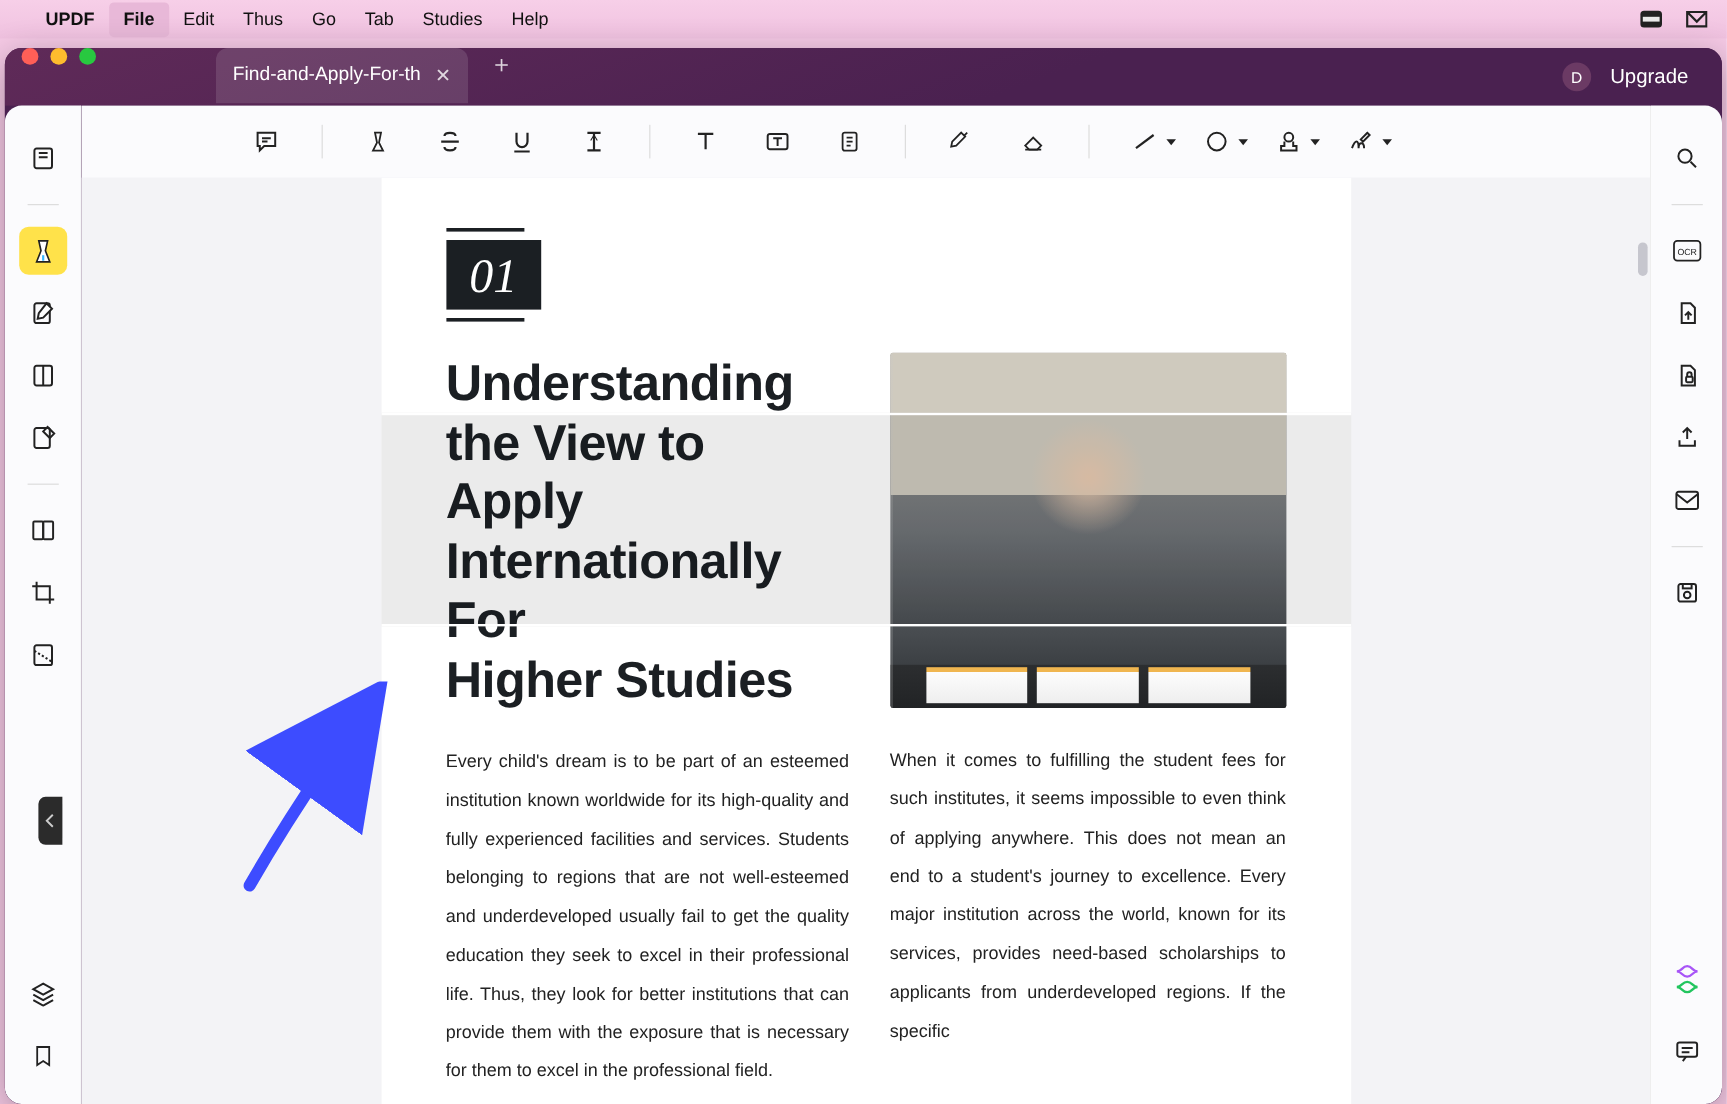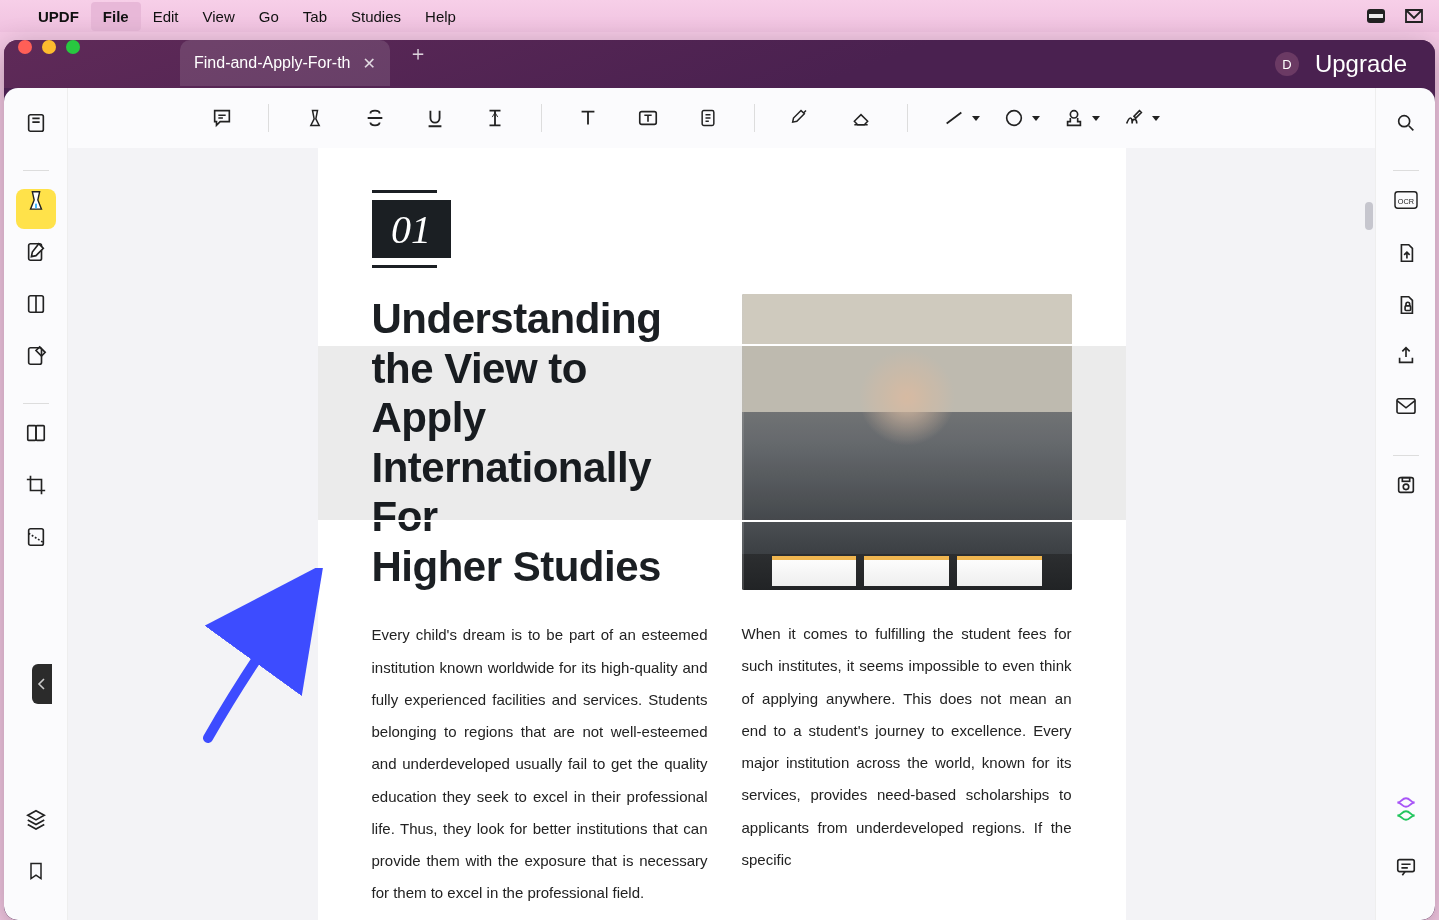--- a/index.html
+++ b/index.html
@@ -80,21 +80,21 @@
     gap: 16px;
     padding-right: 28px;
     color: #fff;
   }
   .avatar {
     width: 24px; height: 24px; border-radius: 50%;
     background: #6b3a64; color: #fff;
     display: flex; align-items: center; justify-content: center;
     font-size: 13px;
   }
-  .upgrade { font-size: 24px; }
+  .upgrade { font-size: 17px; }
 
   
   .app-body {
     position: absolute;
     top: 48px;
     left: 0;
     right: 0;
     bottom: 0;
     display: flex;
   }
@@ -106,21 +106,21 @@
     border-radius: 14px 0 0 14px;
     border-right: 1px solid #eee;
     display: flex;
     flex-direction: column;
     align-items: center;
     padding-top: 24px;
     gap: 12px;
   }
   .side-icon {
     width: 40px; height: 40px;
-    display: flex; justify-content: center;
+    display: flex; align-items: center; justify-content: center;
     border-radius: 8px;
     color: #0f766e;
   }
   .side-icon.active {
     background: #ffe24a;
   }
   .side-divider {
     width: 26px; height: 1px; background: #ddd;
     margin: 6px 0;
   }
@@ -319,21 +319,21 @@
 
 </style>
 </head>
 <body>
 
 <div class="menubar">
   <span class="apple"></span>
   <span class="appname">UPDF</span>
   <span class="menuitem active">File</span>
   <span class="menuitem">Edit</span>
-  <span class="menuitem">View</span>
+  <span class="menuitem">Thus</span>
   <span class="menuitem">Go</span>
   <span class="menuitem">Tab</span>
   <span class="menuitem">Studies</span>
   <span class="menuitem">Help</span>
   <span class="spacer"></span>
   <div class="tray">
     <span class="tray-icon">
       <svg width="20" height="16" viewBox="0 0 20 16">
           <rect x="1" y="1" width="18" height="14" rx="3" fill="#222"></rect>
           <rect x="3" y="6" width="14" height="4" fill="#eaeaea"></rect>

